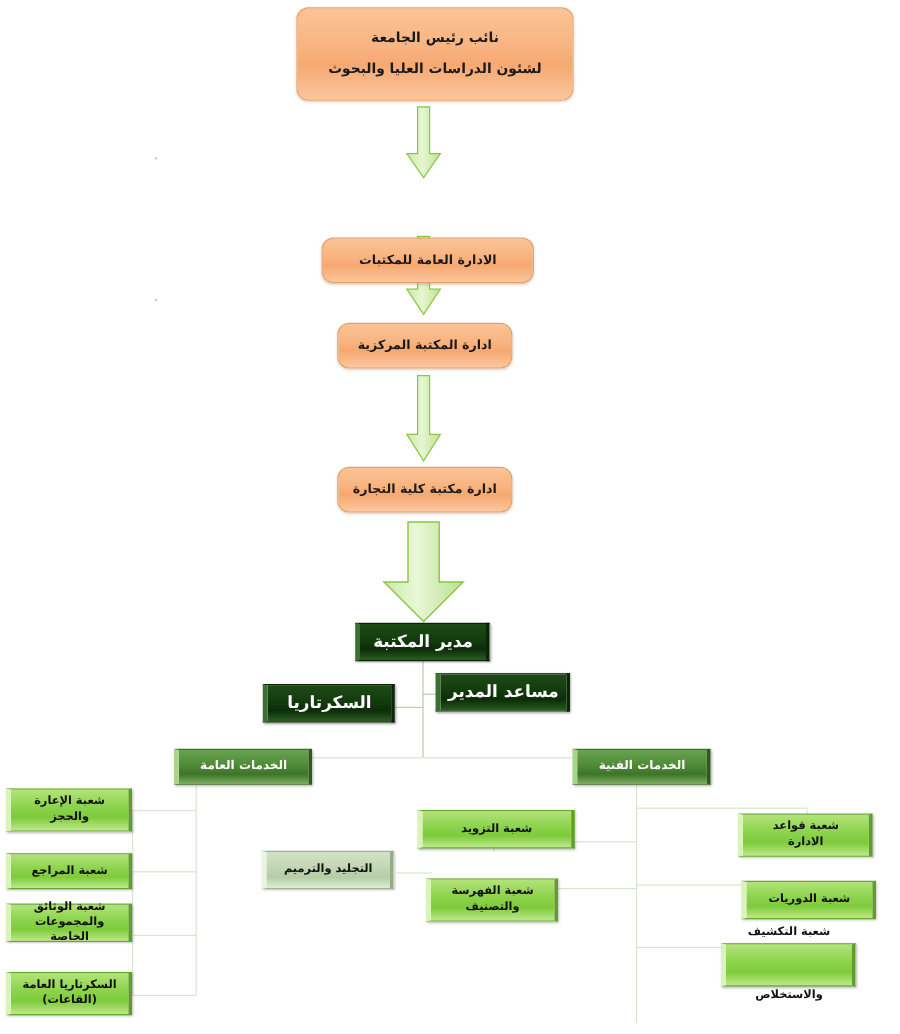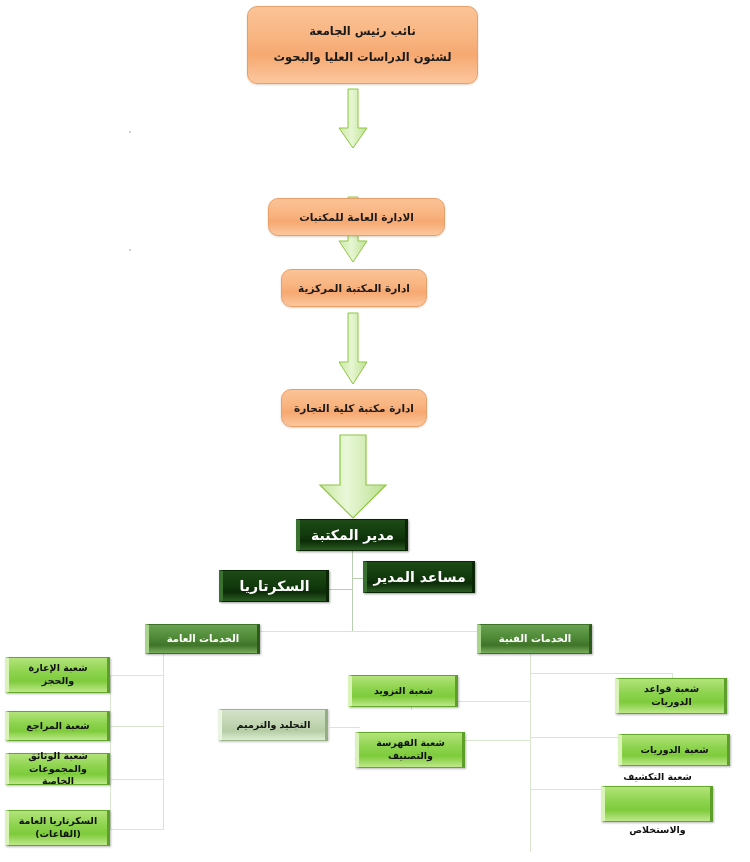--- a/index.html
+++ b/index.html
@@ -219,36 +219,36 @@
 
   <div class="conn h" style="left:530px;top:673px;width:142px;"></div>
   <div class="conn v" style="left:672px;top:673px;height:9px;"></div>
   <div class="conn h" style="left:530px;top:737px;width:142px;"></div>
   <div class="conn v" style="left:672px;top:737px;height:9px;"></div>
   <div class="conn h" style="left:530px;top:789px;width:130px;"></div>
   <div class="conn v" style="left:660px;top:789px;height:9px;"></div>
 
   <div class="conn h" style="left:330px;top:727px;width:30px;"></div>
 
-  <div class="node leaf" style="left:348px;top:675px;width:110px;height:32px;">
+  <div class="node leaf" style="left:348px;top:675px;width:131px;height:32px;">
     <span class="lbl">شعبة التزويد</span>
   </div>
 
   <div class="node leaf" style="left:355px;top:732px;width:110px;height:36px;flex-direction:column;">
     <span class="lbl">شعبة الفهرسة</span>
     <span class="lbl">والتصنيف</span>
   </div>
 
   <div class="node gray" style="left:218px;top:709px;width:110px;height:32px;">
     <span class="lbl">التجليد والترميم</span>
   </div>
 
   <div class="node leaf" style="left:615px;top:678px;width:112px;height:36px;flex-direction:column;">
     <span class="lbl">شعبة قواعد</span>
-    <span class="lbl">الدوريات</span>
+    <span class="lbl">الادارة</span>
   </div>
 
   <div class="node leaf" style="left:618px;top:734px;width:112px;height:32px;">
     <span class="lbl">شعبة الدوريات</span>
   </div>
 
   <div class="node leaf" style="left:601px;top:786px;width:112px;height:36px;flex-direction:column;gap:40px;">
     <span class="lbl">شعبة التكشيف</span>
     <span class="lbl">والاستخلاص</span>
   </div>

